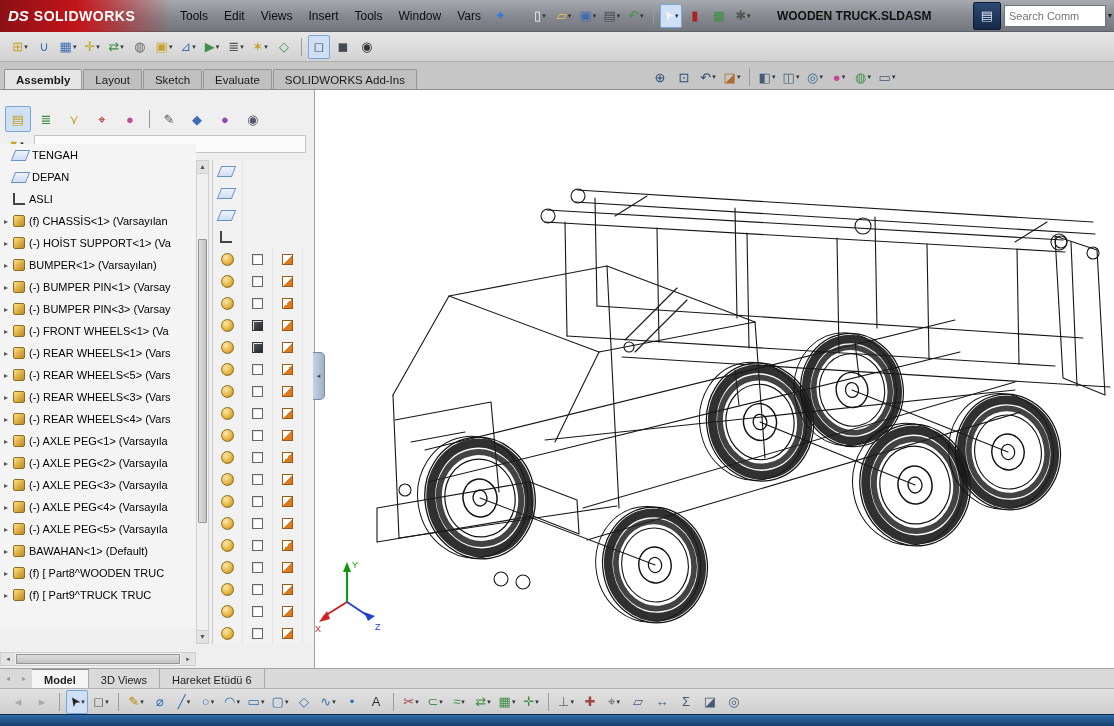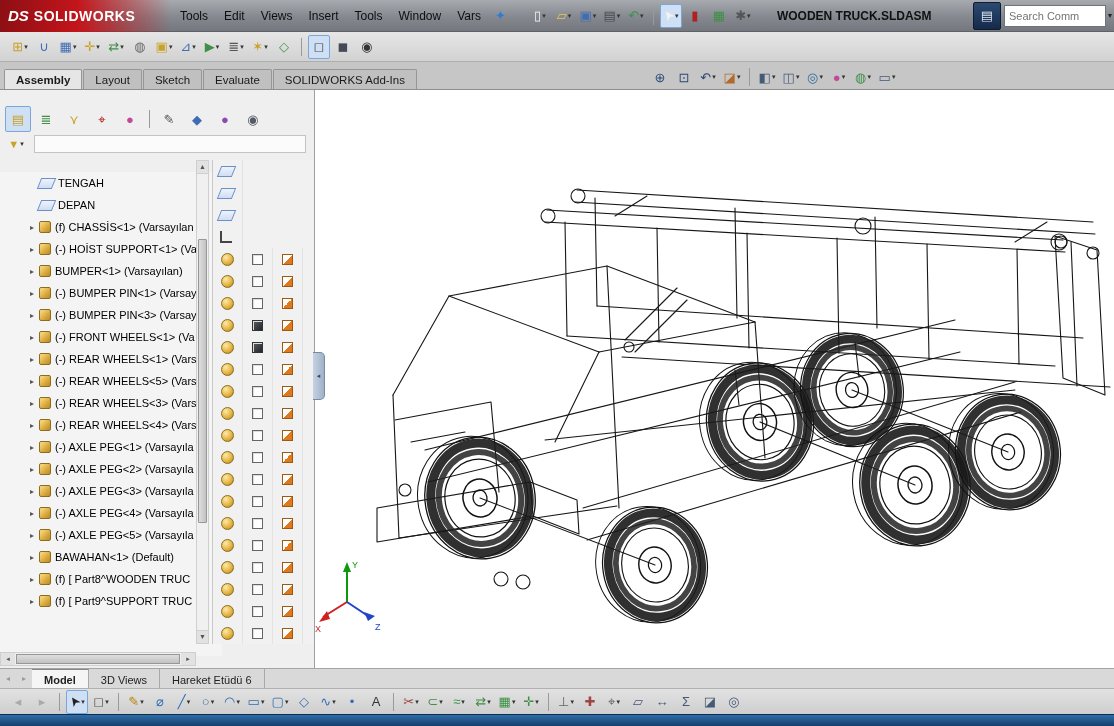--- a/index.html
+++ b/index.html
@@ -54,21 +54,21 @@
   
   #leftpanel{position:absolute;top:90px;left:0;width:315px;height:578px;background:#efefef;
     border-right:1px solid #9aa0a6;box-sizing:border-box;}
   #fm-tabs{position:absolute;top:16px;left:4px;height:26px;display:flex;align-items:center;}
   #fm-tabs .ticon{height:24px;min-width:24px;}
   #filter-row{position:absolute;top:44px;left:4px;right:8px;height:20px;display:flex;align-items:center;}
   #filter-funnel{display:inline-flex;align-items:center;}
   #filter-funnel .g{color:#c9a227;font-size:11px;}
   #filter-field{flex:1;height:16px;border:1px solid #c4c4c4;background:#fbfbfb;margin-left:6px;}
 
-  #tree-col{position:absolute;top:82px;left:0;width:196px;height:484px;overflow:hidden;background:#f4f4f4;padding-left:26px;}
+  #tree-col{position:absolute;top:54px;left:0;width:196px;height:484px;overflow:hidden;background:#f4f4f4;}
   .trow{height:22px;display:flex;align-items:center;white-space:nowrap;}
   .trow .arrow{width:12px;flex:none;font-size:8px;color:#555;text-align:center;}
   .tlabel{font-size:11px;color:#000;overflow:hidden;}
 
   .nico{display:inline-block;flex:none;margin:0 4px 0 1px;}
   .nico.plane{width:13px;height:9px;border:1px solid #6a8fc9;background:linear-gradient(#eef3fb,#cfddf3);transform:skewX(-22deg);}
   .nico.axis{width:10px;height:10px;border-left:2px solid #444;border-bottom:2px solid #444;}
   .nico.comp{width:12px;height:12px;background:linear-gradient(135deg,#ffe08a,#d9a93f 60%,#b98a2a);
     border:1px solid #8a6d1f;border-radius:2px;box-sizing:border-box;}
 
@@ -333,20 +333,25 @@
           <span class="arrow"></span>
           <span class="nico plane"></span>
           <span class="tlabel">TENGAH</span>
         </div>
         <div class="trow">
           <span class="arrow"></span>
           <span class="nico plane"></span>
           <span class="tlabel">DEPAN</span>
         </div>
         <div class="trow">
+          <span class="arrow"></span>
+          <span class="nico axis"></span>
+          <span class="tlabel">ASLI</span>
+        </div>
+        <div class="trow">
           <span class="arrow">▸</span>
           <span class="nico comp"></span>
           <span class="tlabel">(f) CHASSİS&lt;1&gt; (Varsayılan</span>
         </div>
         <div class="trow">
           <span class="arrow">▸</span>
           <span class="nico comp"></span>
           <span class="tlabel">(-) HOİST SUPPORT&lt;1&gt; (Va</span>
         </div>
         <div class="trow">
@@ -420,21 +425,21 @@
           <span class="tlabel">BAWAHAN&lt;1&gt; (Default)</span>
         </div>
         <div class="trow">
           <span class="arrow">▸</span>
           <span class="nico comp"></span>
           <span class="tlabel">(f) [ Part8^WOODEN TRUC</span>
         </div>
         <div class="trow">
           <span class="arrow">▸</span>
           <span class="nico comp"></span>
-          <span class="tlabel">(f) [ Part9^SUPPORT TRUC</span>
+          <span class="tlabel">(f) [ Part9^TRUCK TRUC</span>
         </div>
       </div>
     <div id="vscroll">
       <div class="btn up">▲</div>
       <div class="thumb"></div>
       <div class="btn down">▼</div>
     </div>
     <div id="display-pane">
         <div class="dprow">
           <span class="dpcell">

